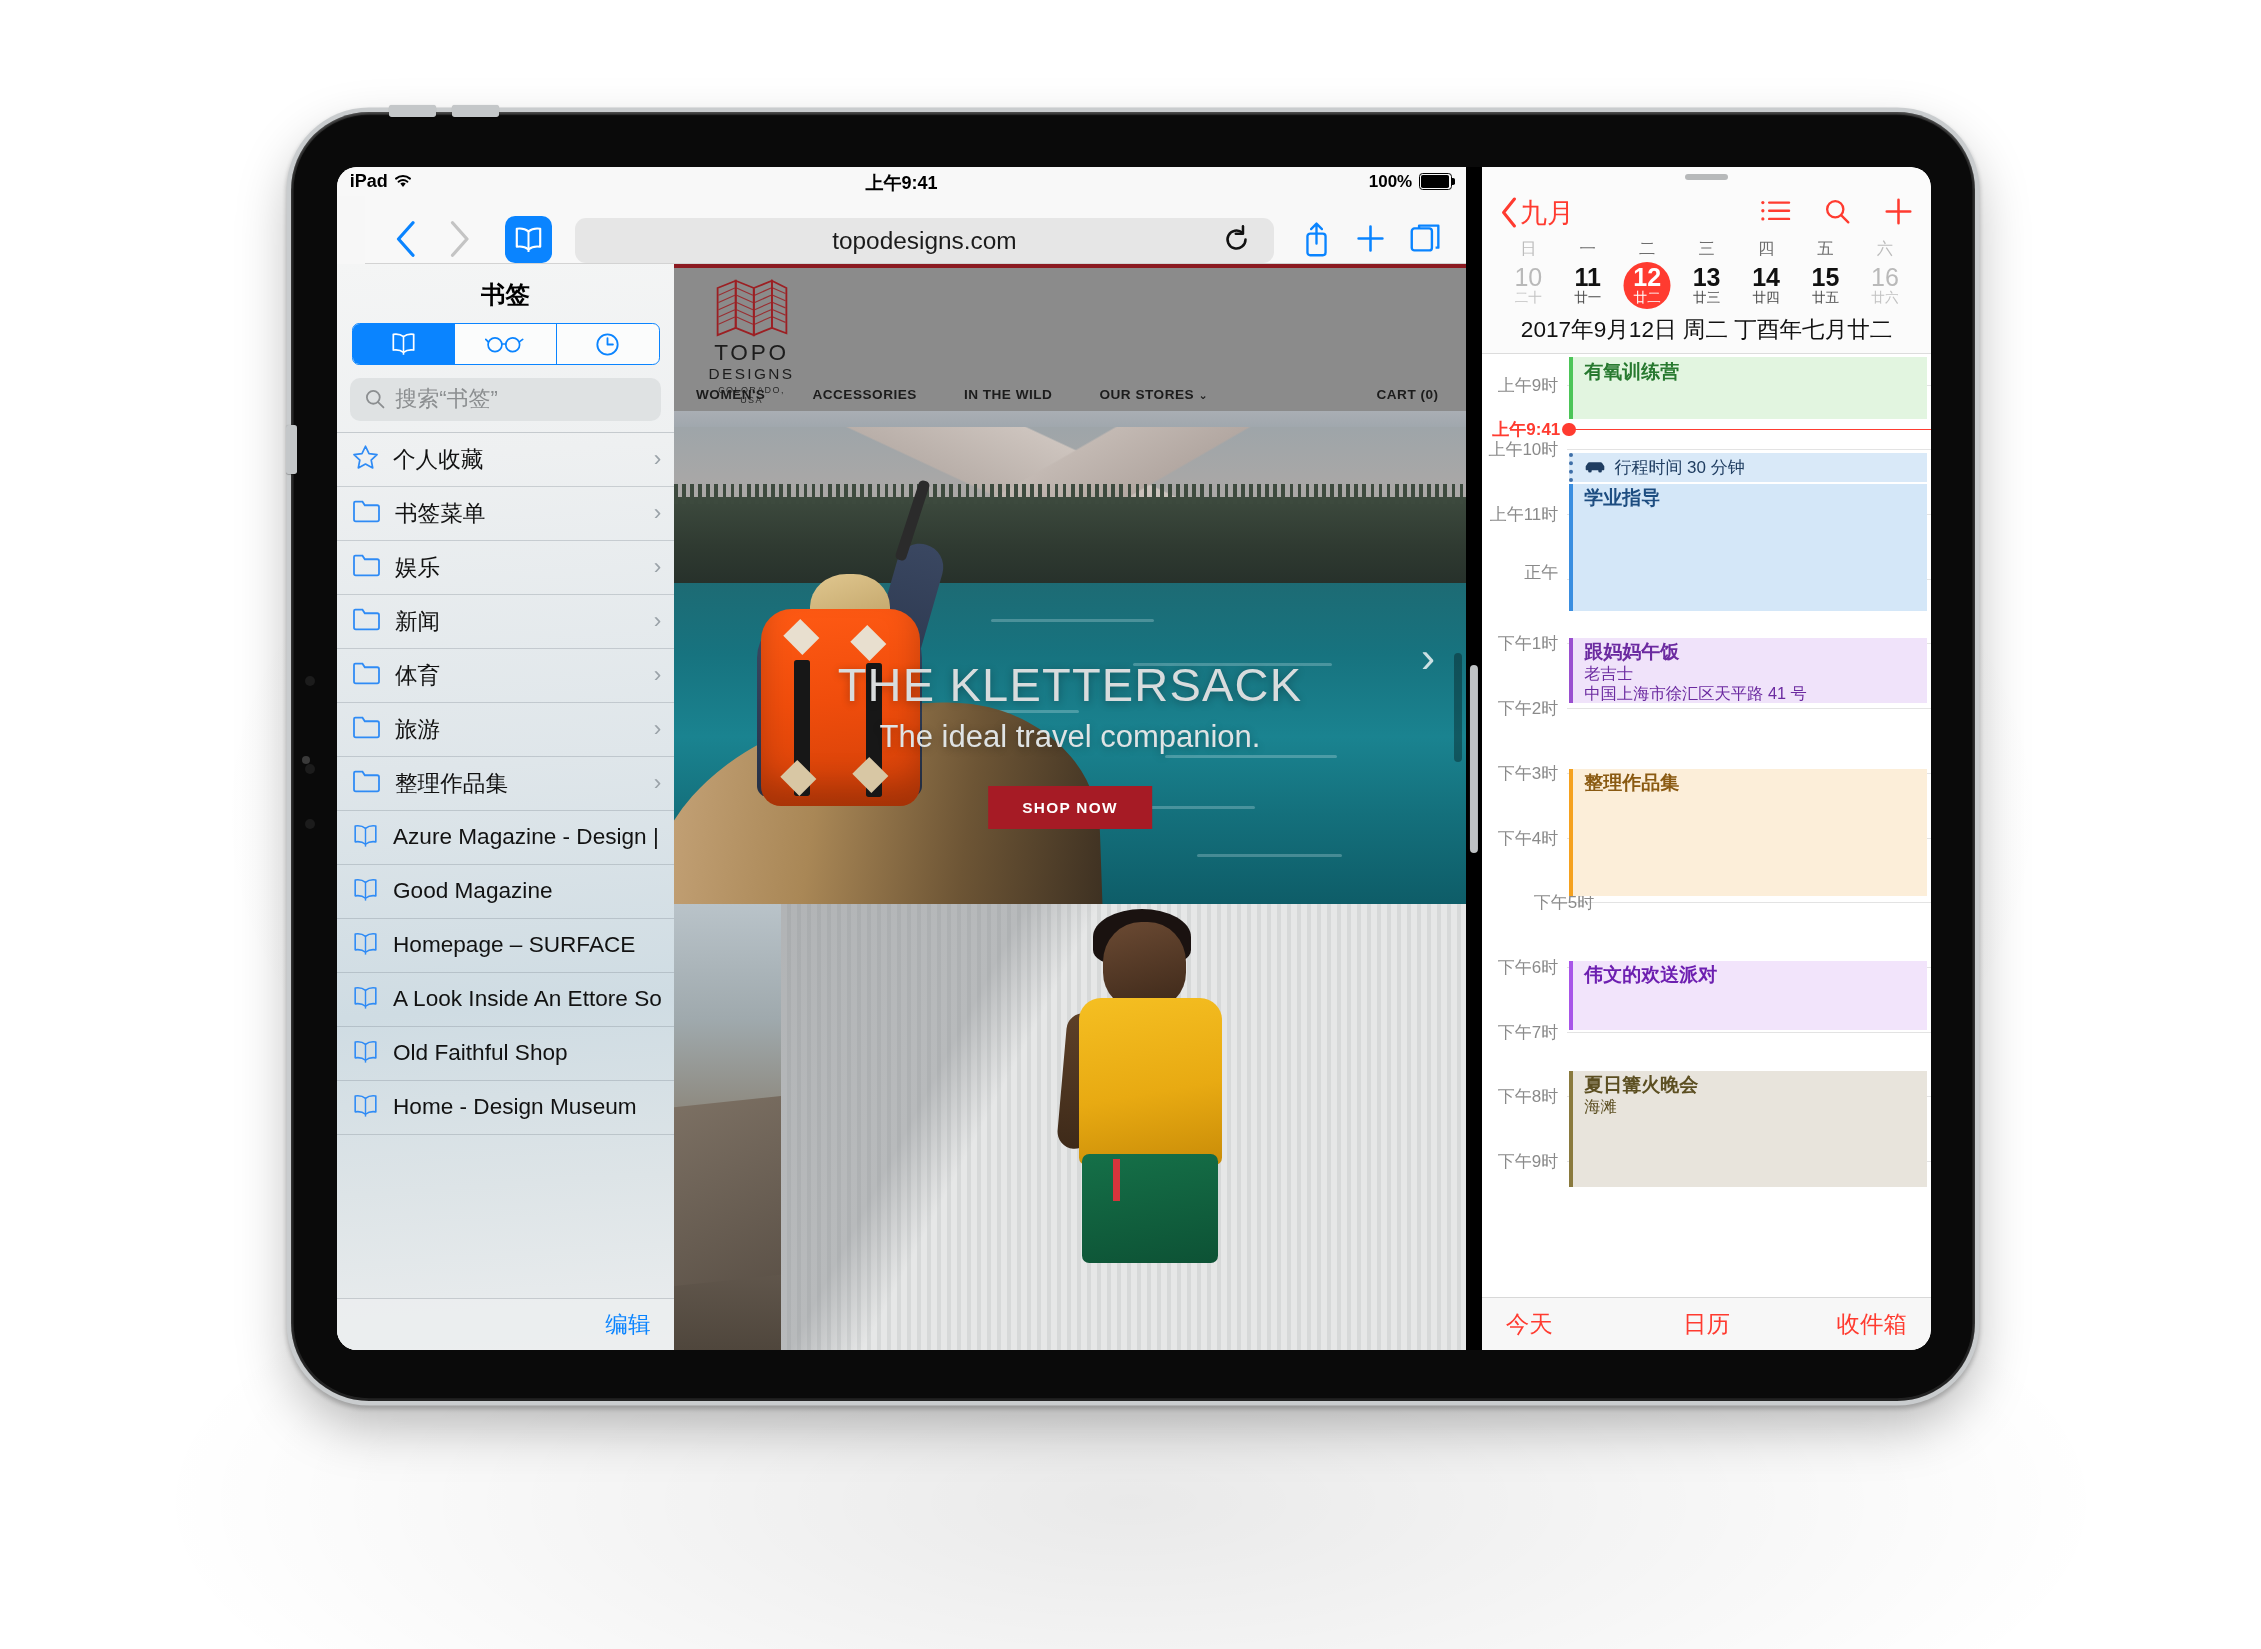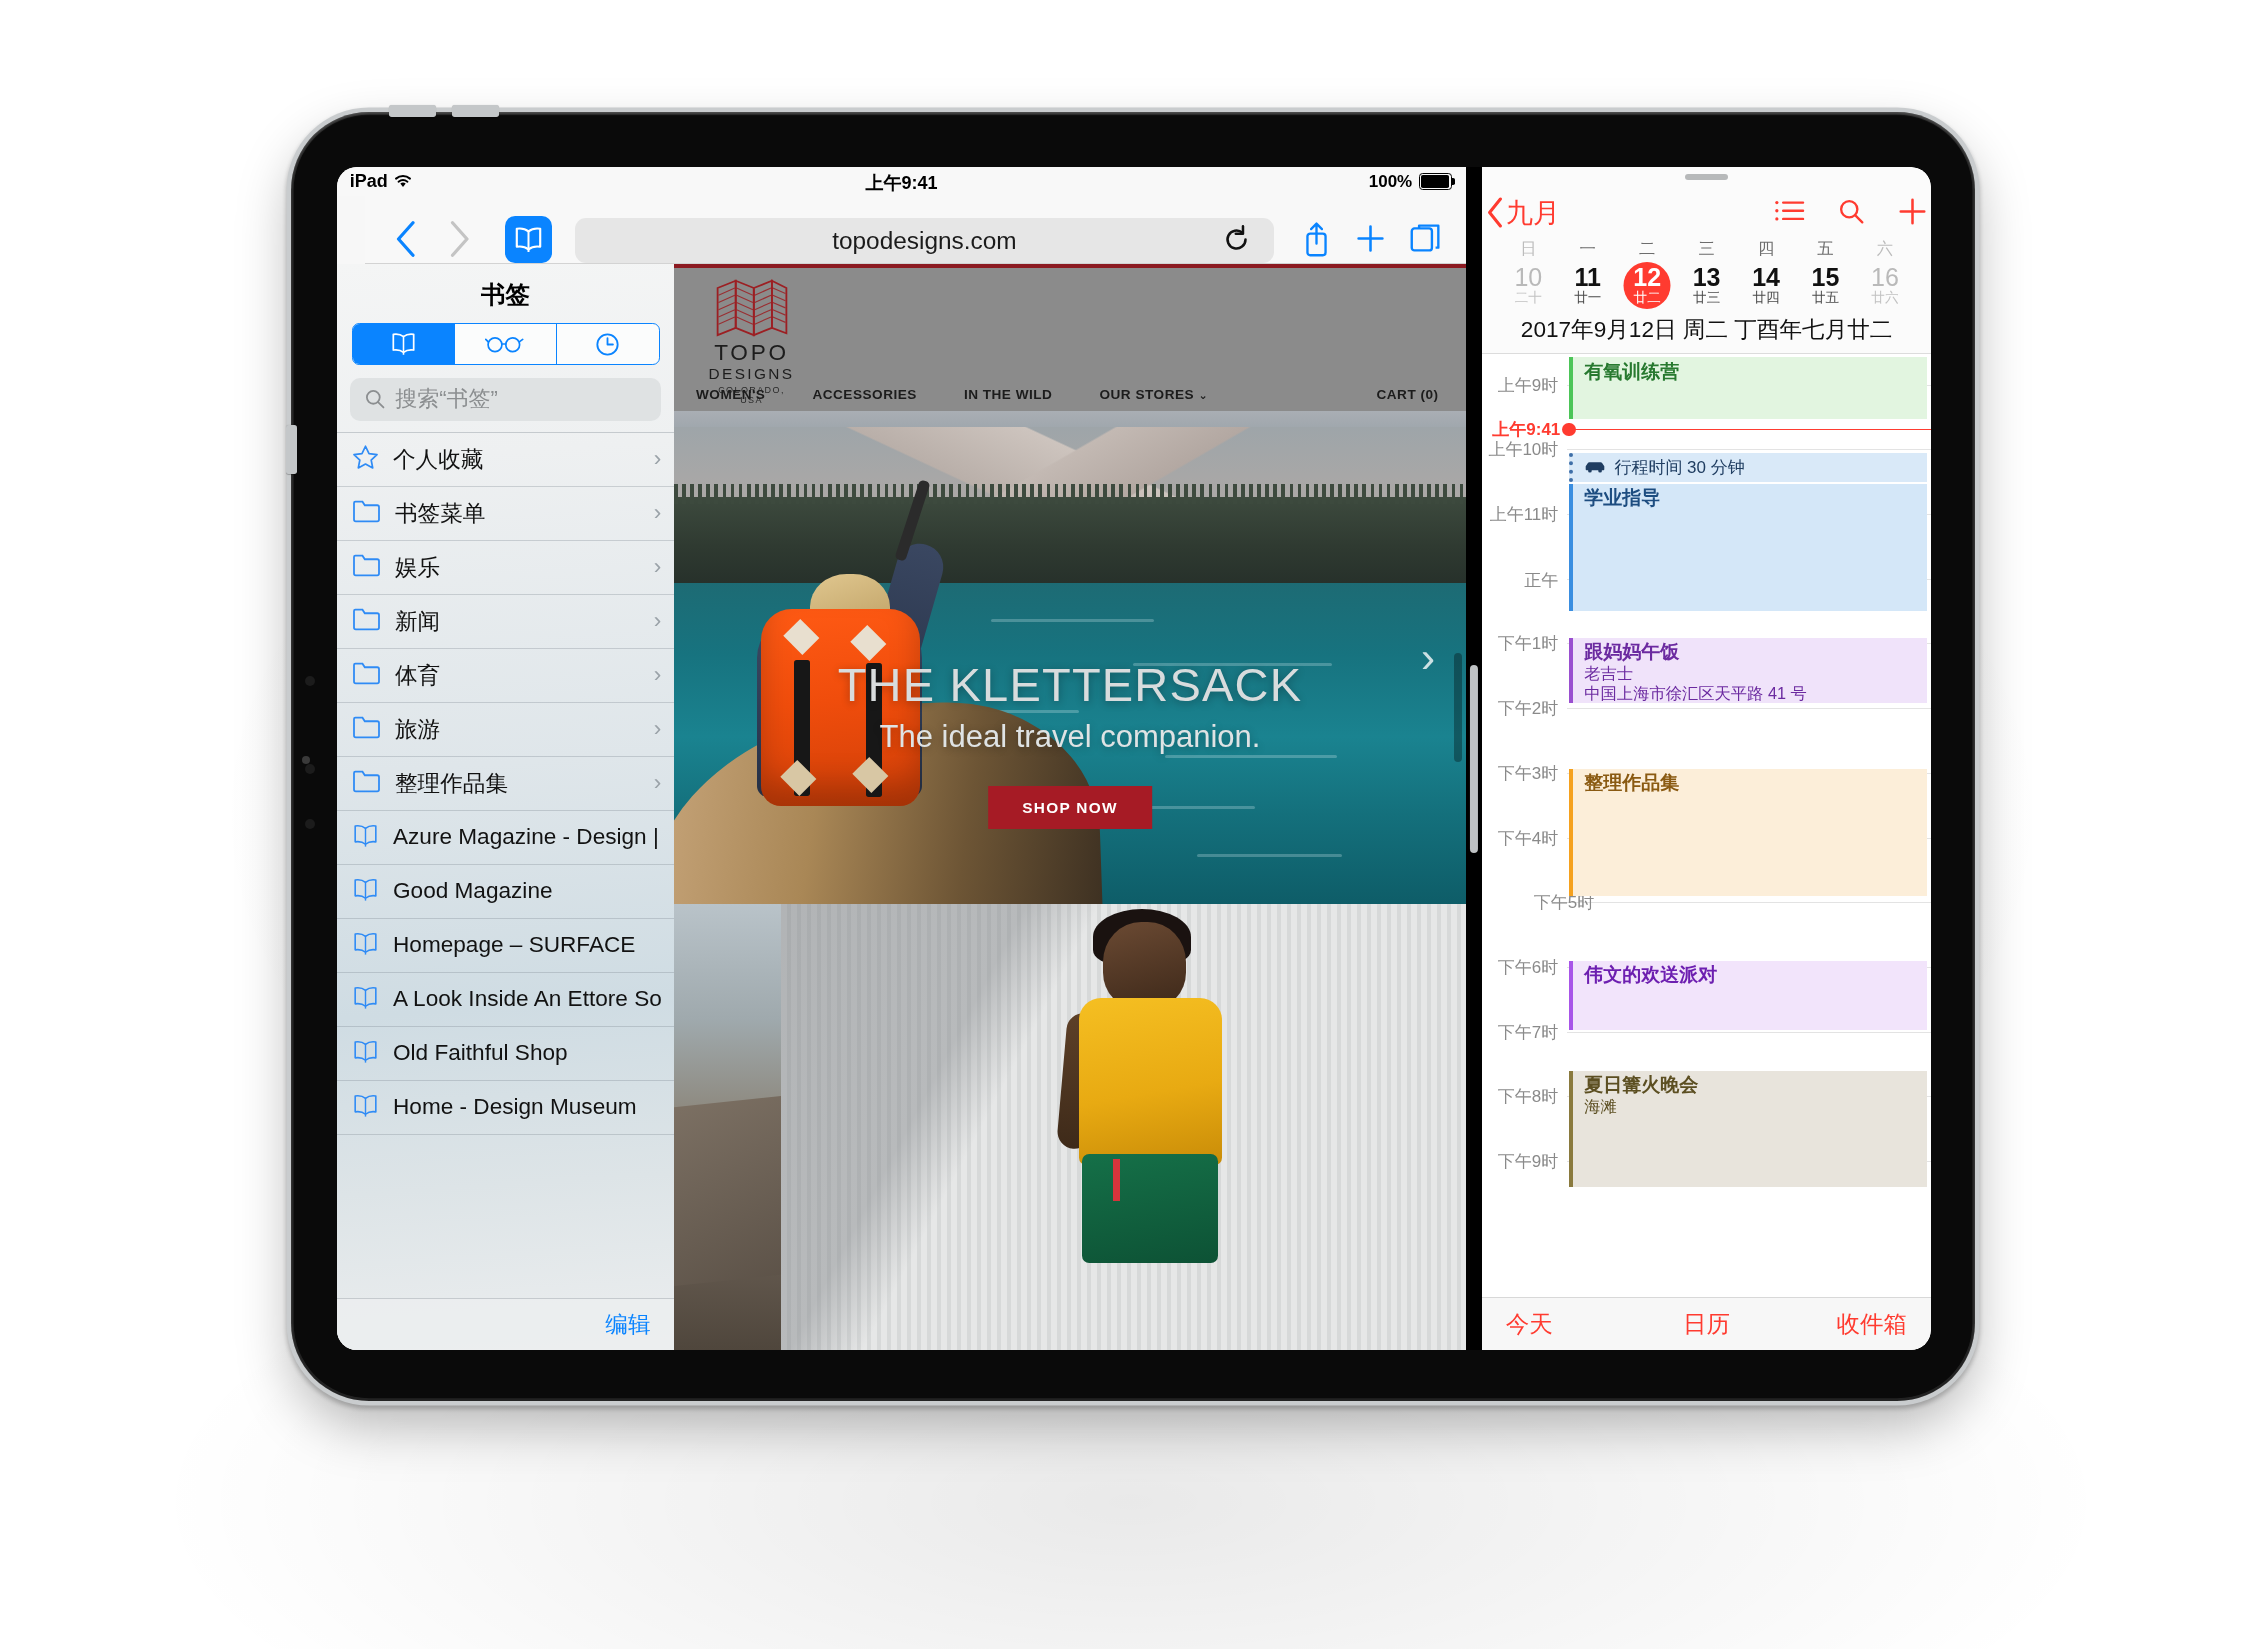--- a/index.html
+++ b/index.html
@@ -190,21 +190,21 @@
   #divider{width:16.3px;flex:0 0 16.3px;background:#000;position:relative;}
   #drag-handle{position:absolute;left:50%;transform:translateX(-50%);top:50%;margin-top:-94px;
     width:8.1px;height:188px;background:#bfc2c4;border-radius:4.5px;}
   
   #calendar{
     flex:1;height:100%;background:#fbfbfb;position:relative;display:flex;flex-direction:column;
     border-radius:0 20px 20px 0;overflow:hidden;
   }
   #cal-grabber{height:20px;flex:0 0 20px;display:flex;align-items:center;justify-content:center;background:#fbfbfb;}
   #cal-grabber-bar{width:43px;height:6.3px;border-radius:3.6px;background:#b7b9ba;}
-  #cal-navbar{height:51px;flex:0 0 51px;display:flex;align-items:center;padding:0 4px;background:#fbfbfb;}
+  #cal-navbar{height:51px;flex:0 0 51px;display:flex;align-items:center;padding:0 18px;background:#fbfbfb;}
   #cal-back{display:flex;align-items:center;gap:1.8px;color:#ff3b30;font-size:27px;}
   #cal-nav-actions{margin-left:auto;display:flex;align-items:center;gap:33px;}
   #cal-weekstrip{padding:0 16.3px 3.6px;background:#fbfbfb;}
   #cal-dow{display:flex;}
   #cal-dow div{flex:1;text-align:center;font-size:16.3px;color:#6d6d6d;}
   #cal-dow div.dim{color:#bcbcbc;}
   #cal-days{display:flex;margin-top:1.8px;}
   .cal-day{flex:1;text-align:center;position:relative;padding:1.8px 0 1.8px;}
   .cal-day .dnum{font-size:25px;font-weight:600;color:#111;line-height:1.05;}
   .cal-day .dlun{font-size:13.6px;color:#4a4a4a;line-height:1.15;}
@@ -624,21 +624,21 @@
     <div id="cal-fulldate">2017年9月12日 周二  丁酉年七月廿二</div>
 
     <div id="cal-dayview">
         <div class="hour-line" style="top: 31px;"></div>
         <div class="hour-label" style="top: 31px;">上午9时</div>
         <div class="hour-line" style="top: 95px;"></div>
         <div class="hour-label" style="top: 95px;">上午10时</div>
         <div class="hour-line" style="top: 160px;"></div>
         <div class="hour-label" style="top: 160px;">上午11时</div>
         <div class="hour-line" style="top: 225px;"></div>
-        <div class="hour-label" style="top: 226px;">正午</div>
+        <div class="hour-label" style="top: 218px;">正午</div>
         <div class="hour-line" style="top: 289px;"></div>
         <div class="hour-label" style="top: 289px;">下午1时</div>
         <div class="hour-line" style="top: 354px;"></div>
         <div class="hour-label" style="top: 354px;">下午2时</div>
         <div class="hour-line" style="top: 419px;"></div>
         <div class="hour-label" style="top: 419px;">下午3时</div>
         <div class="hour-line" style="top: 484px;"></div>
         <div class="hour-label" style="top: 484px;">下午4时</div>
         <div class="hour-line" style="top: 548px;"></div>
         <div class="hour-label" style="top: 548px; padding-left: 36px;">下午5时</div>

